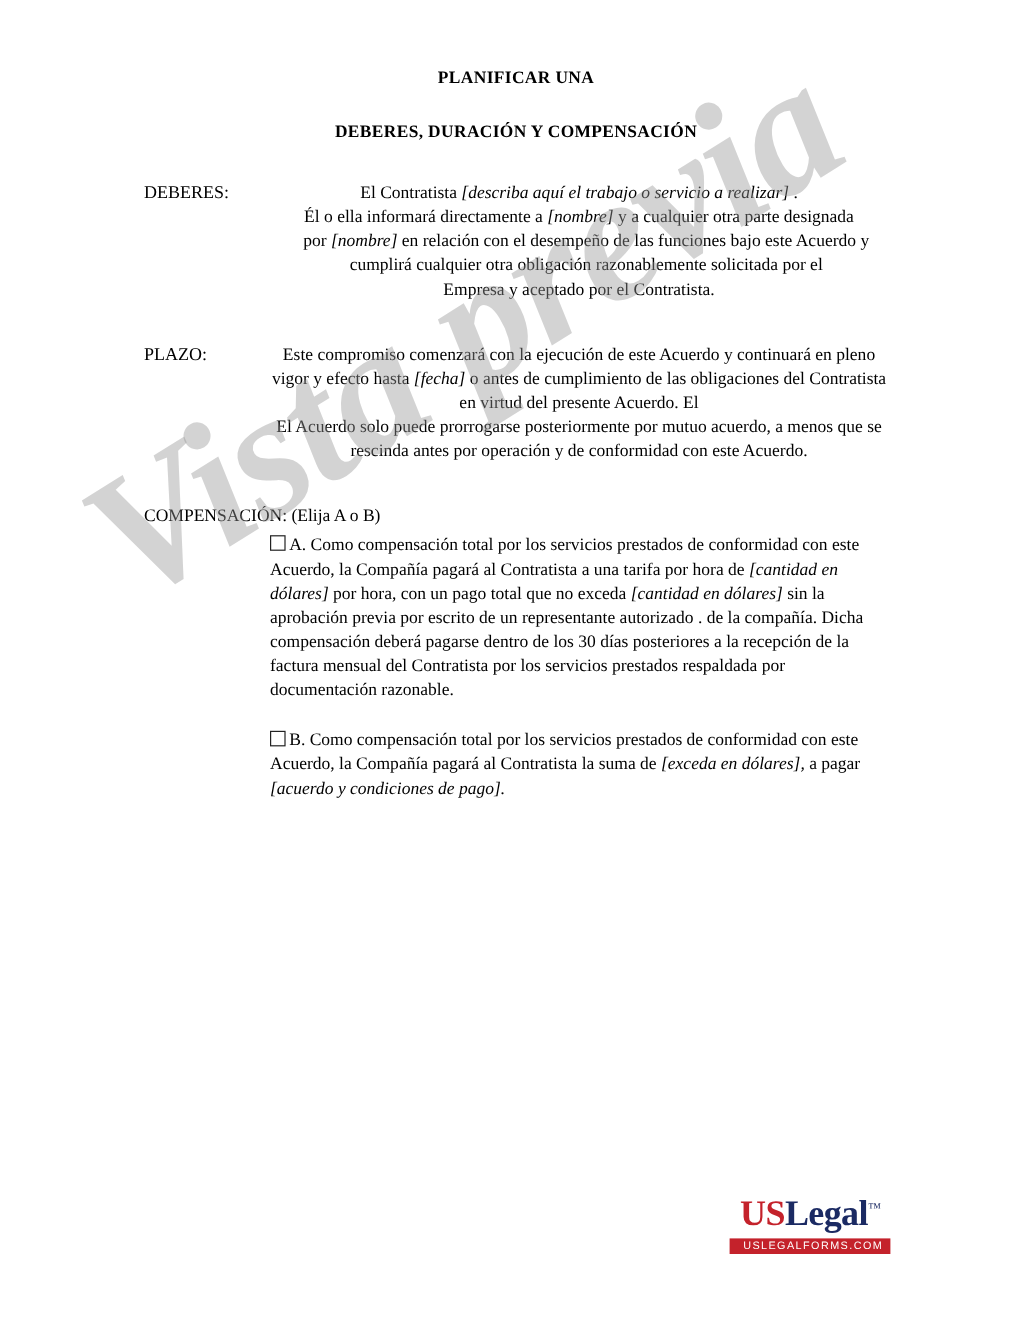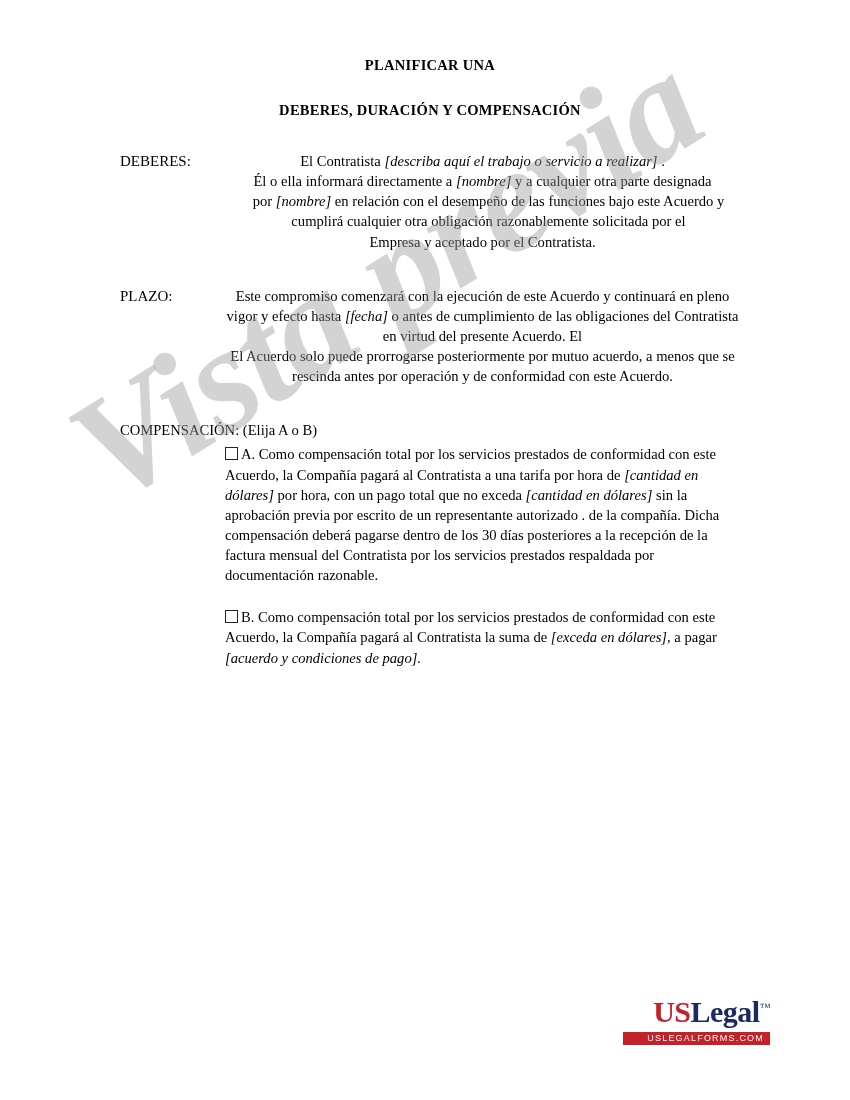--- a/index.html
+++ b/index.html
@@ -119,23 +119,23 @@
     color: rgba(150, 150, 150, 0.42);
     transform: rotate(-32deg);
     transform-origin: left top;
     white-space: nowrap;
     letter-spacing: -2px;
   }
 
   
   .footer-logo {
     position: absolute;
-    right: 80px;
+    right: 108px;
     bottom: 55px;
-    text-align: right;
+    text-align: center;
     line-height: 1;
   }
   .logo-main {
     font-family: "Liberation Serif", serif;
     font-weight: bold;
     font-size: 30px;
     color: #1b2a63;
     letter-spacing: -0.5px;
   }
   .logo-main .red {
@@ -147,21 +147,21 @@
     font-weight: normal;
     color: #1b2a63;
   }
   .logo-sub {
     margin-top: 5px;
     background: #c4222b;
     color: #ffffff;
     font-family: "Liberation Sans", sans-serif;
     font-size: 9px;
     letter-spacing: 1.2px;
-    padding: 2px 6px 2px 24px;
+    padding: 2px 6px 2px 11px;
     display: inline-block;
   }
 </style>
 </head>
 <body>
 
 <div class="page">
 
   <div class="doc-title">PLANIFICAR UNA</div>
   <div class="doc-subtitle">DEBERES, DURACIÓN Y COMPENSACIÓN</div>

